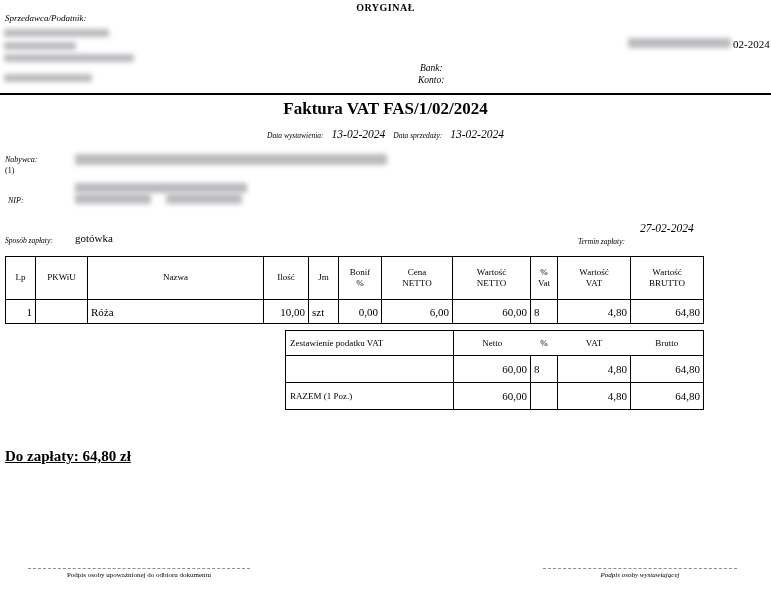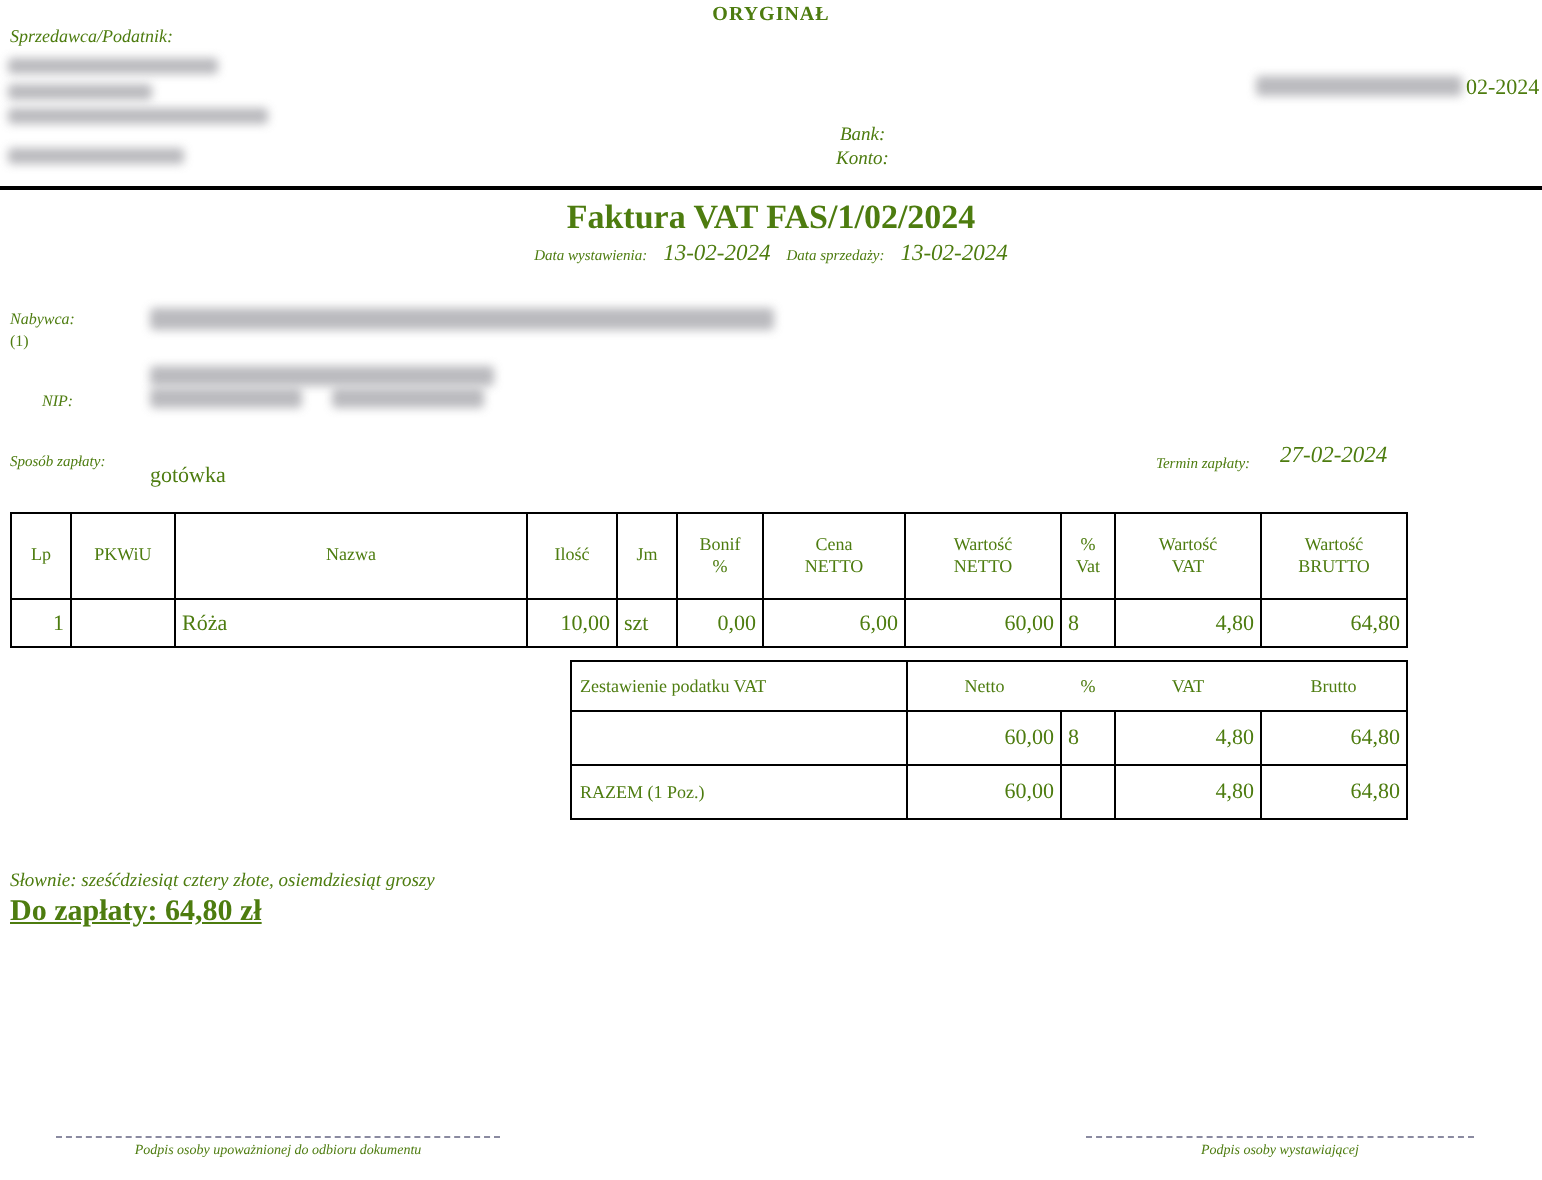--- a/index.html
+++ b/index.html
@@ -1,34 +1,34 @@
 <!DOCTYPE html>
 <html><head>
 <meta charset="utf-8">
 <style>
   html,body{margin:0;padding:0;background:#fff;}
   #page{position:relative;width:771px;height:590px;background:#ffffff;overflow:hidden;
-        font-family:"Liberation Serif",serif;color:#4d7c0f;}
+        font-family:"Liberation Serif",serif;color:#000000;}
   .abs{position:absolute;}
   .italic{font-style:italic;}
   .redact{position:absolute;background:#a9a9ae;filter:blur(2.5px);border-radius:2px;opacity:.8;}
 
   #copy-label{top:2px;left:0;width:100%;text-align:center;font-weight:bold;font-size:10px;letter-spacing:.5px;}
   #seller-label{left:5px;top:13px;font-size:9px;}
   #place-date-text{left:733px;top:38px;font-size:11px;}
   #bank-label{left:420px;top:63px;font-size:9.5px;}
   #account-label{left:418px;top:75px;font-size:9.5px;}
   #top-rule{left:0;top:93px;width:771px;height:2px;background:#000;}
   #invoice-title{top:99px;left:0;width:100%;text-align:center;font-weight:bold;font-size:17px;}
   #dates-row{top:121px;left:0;width:100%;display:flex;justify-content:center;align-items:baseline;gap:8px;}
-  .small-label{font-size:7.5px;font-style:italic;}
+  .small-label{font-size:7.5px;font-style:italic;margin-top:10px;}
   .date-value{font-size:11.5px;font-style:italic;}
   #buyer-label{left:5px;top:155px;font-size:8px;}
   #buyer-index{left:5px;top:166px;font-size:8px;}
-  #nip-label{left:21px;top:196px;font-size:8px;text-align:right;}
+  #nip-label{left:8px;top:196px;font-size:8px;text-align:right;}
   #payment-method-label{left:5px;top:226px;}
   #payment-method{left:75px;top:232px;font-size:11px;}
   #payment-due-label{left:578px;top:227px;}
   #payment-due{left:640px;top:222px;font-size:11.5px;font-style:italic;}
 
   table{border-collapse:collapse;table-layout:fixed;position:absolute;}
   #items-table{left:5px;top:256px;width:698px;}
   #items-table td{border:1px solid #000;overflow:hidden;}
   #items-table .hdr{font-size:9px;text-align:center;vertical-align:middle;white-space:pre-line;height:40px;line-height:1.25;}
   #items-table .cell{font-size:11px;height:21px;vertical-align:middle;}
@@ -44,21 +44,21 @@
   #vat-table .vcell{border:1px solid #000;font-size:11px;height:24px;}
   #vat-table .vlabel{border:1px solid #000;font-size:9px;text-align:left;padding-left:4px;height:24px;margin-left:32px;}
   #vat-table .vtotal-label{border:1px solid #000;font-weight:bold;font-size:9.5px;text-align:left;padding-left:4px;height:24px;}
   #vat-table .vtotal-value{border:1px solid #000;font-weight:bold;font-size:11px;text-align:right;padding-right:3px;}
 
   #amount-words{left:5px;top:436px;font-size:9.5px;font-style:italic;}
   #amount-due{left:5px;top:448px;font-size:15px;font-weight:bold;text-decoration:underline;}
 
   .sig-line{border-top:1px dashed #8a8aa0;height:0;}
   #sig-line-left{left:28px;top:568px;width:222px;}
-  #sig-label-left{left:8px;top:571px;width:262px;text-align:center;font-size:7px;font-style:italic;}
+  #sig-label-left{left:8px;top:571px;width:262px;text-align:center;font-size:7px;}
   #issuer-name{left:543px;top:547px;width:228px;text-align:center;font-size:10.5px;}
   #sig-line-right{left:543px;top:568px;width:194px;}
   #sig-label-right{left:523px;top:571px;width:234px;text-align:center;font-size:7px;font-style:italic;}
 </style>
 </head>
 <body>
 
 <div id="page">
 
   <div id="copy-label" class="abs">ORYGINAŁ</div>
@@ -175,21 +175,20 @@
     <tr>
       <td class="vlabel">RAZEM (1 Poz.)</td>
       <td class="vcell num">60,00</td>
       <td class="vcell txt"></td>
       <td class="vcell num">4,80</td>
       <td class="vcell num">64,80</td>
     </tr>
   </tbody>
     </table>
 
-  <div id="amount-words" class="abs">Słownie: sześćdziesiąt cztery złote, osiemdziesiąt groszy</div>
   <div id="amount-due" class="abs">Do zapłaty: 64,80 zł</div>
 
   <div id="sig-line-left" class="abs sig-line"></div>
   <div id="sig-label-left" class="abs">Podpis osoby upoważnionej do odbioru dokumentu</div>
 
   <div id="sig-line-right" class="abs sig-line"></div>
   <div id="sig-label-right" class="abs">Podpis osoby wystawiającej</div>
 
 </div>
 

